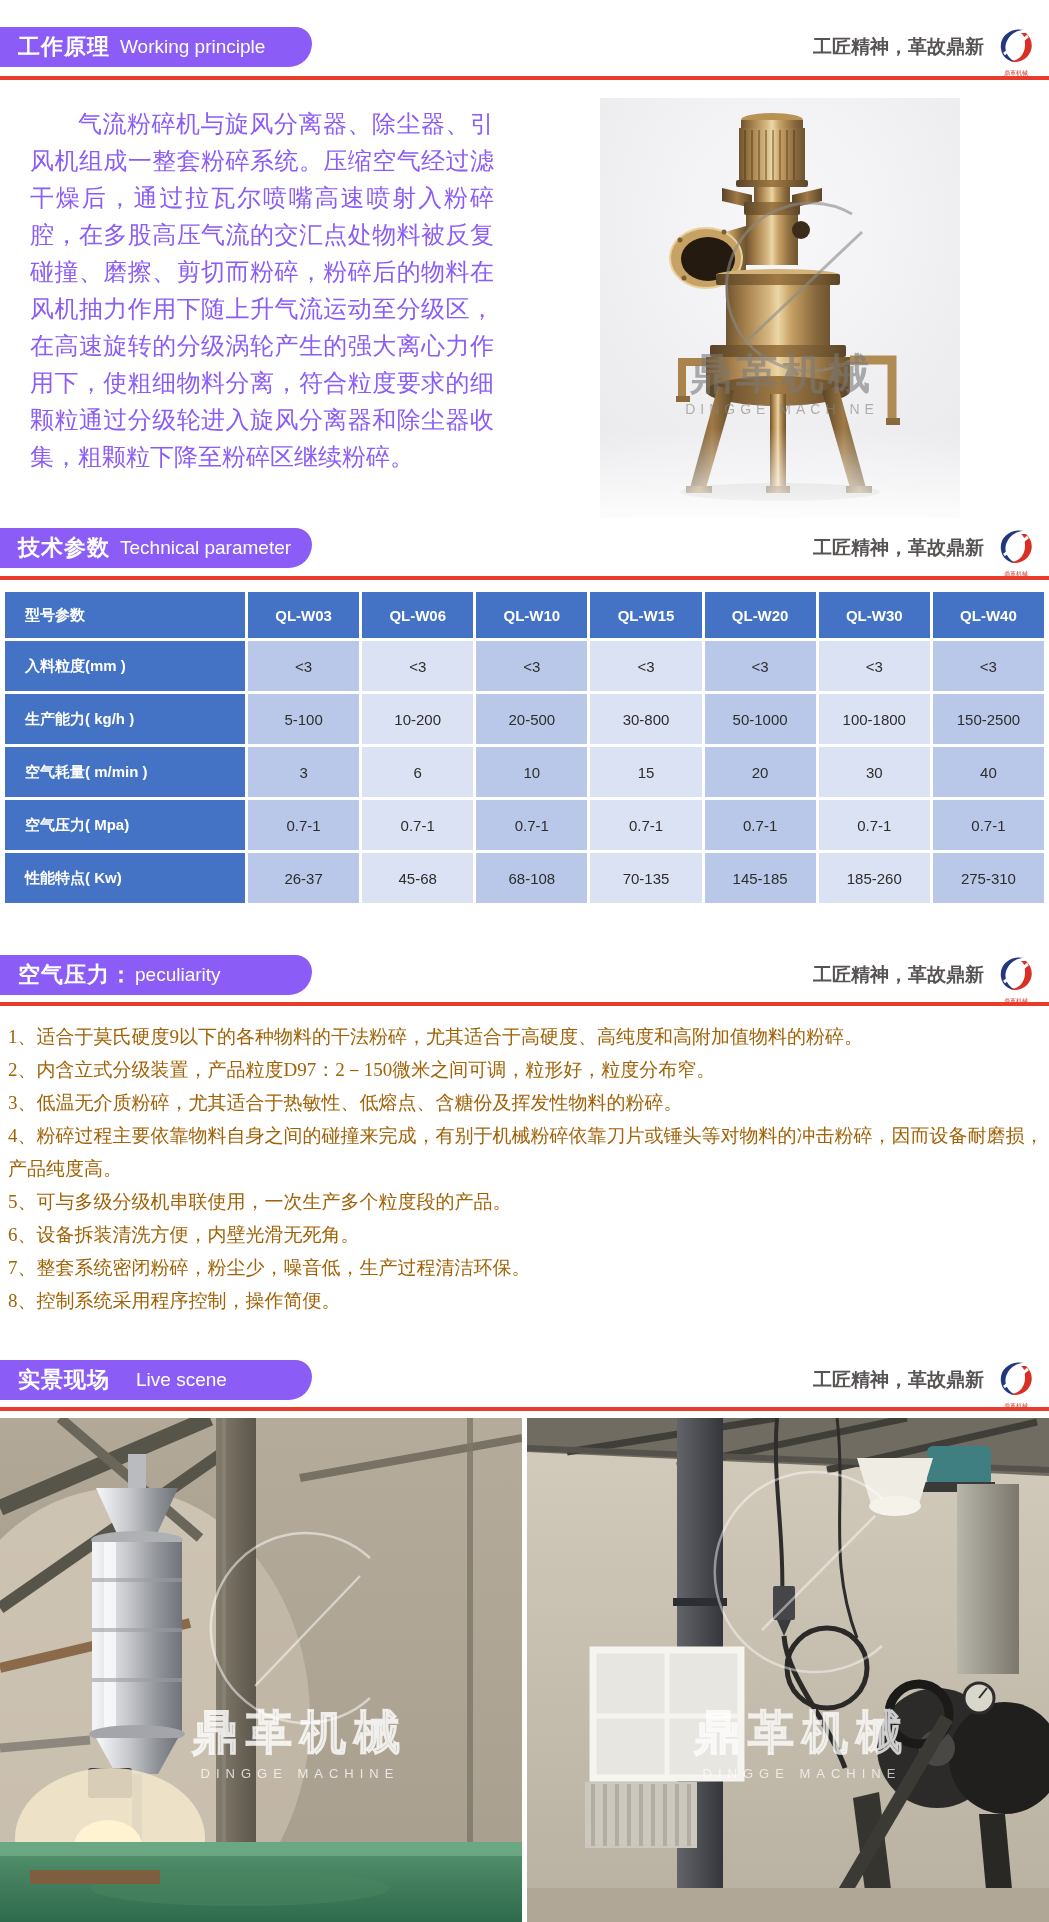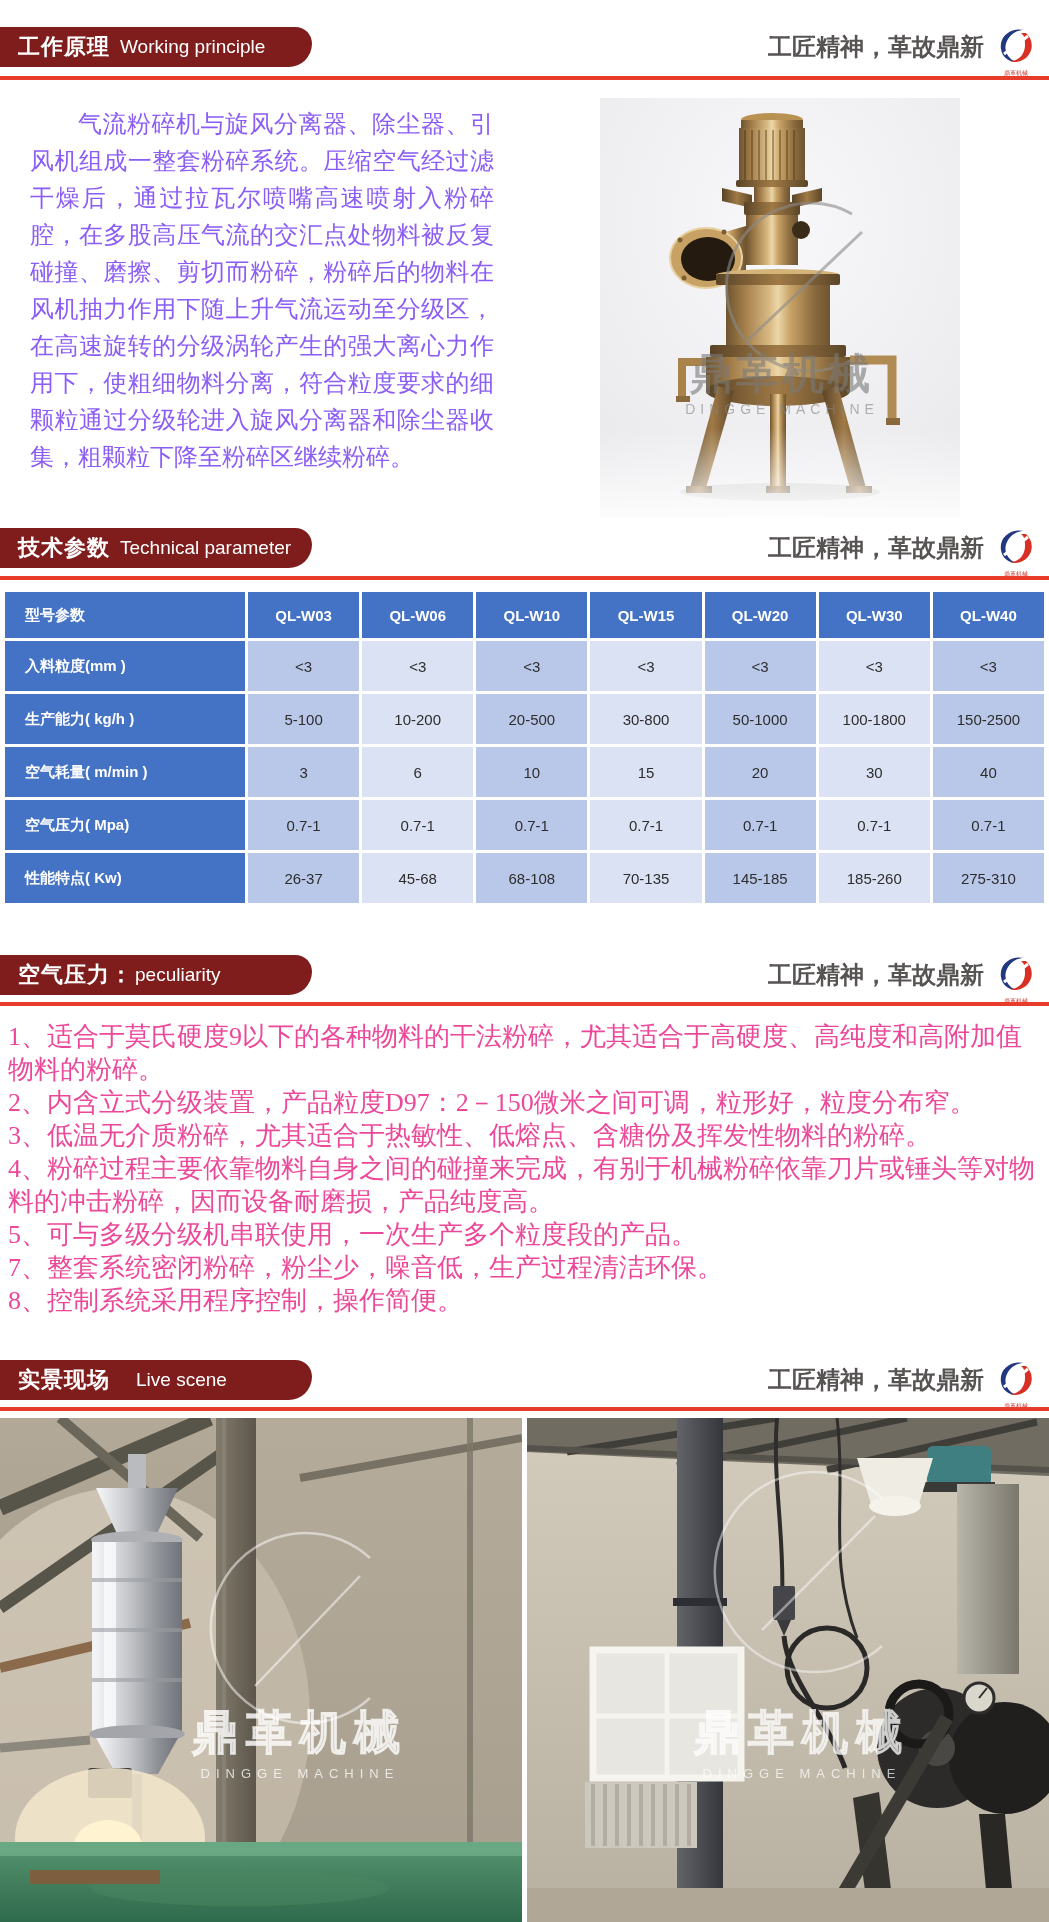--- a/index.html
+++ b/index.html
@@ -1,26 +1,26 @@
 <!DOCTYPE html>
 <html lang="zh"><head>
 <meta charset="utf-8">
 <style>
   html,body{margin:0;padding:0;background:#fff;}
   .page{position:relative;width:1049px;height:1922px;background:#fff;overflow:hidden;font-family:"Liberation Sans","DejaVu Sans",sans-serif;}
 
   
-  .ribbon{position:absolute;left:0;height:40px;width:312px;background:#7f1d1d;
+  .ribbon{position:absolute;left:0;height:40px;width:312px;background:#8b5cf6;
     border-radius:0 24px 34px 0;display:flex;align-items:center;padding-left:18px;
     box-sizing:border-box;color:#fff;}
   .rib-zh{font-size:22px;font-weight:700;letter-spacing:1px;white-space:nowrap;}
   .rib-en{font-size:19px;margin-left:10px;white-space:nowrap;}
   .rib-en.wide{margin-left:26px;}
   .brandline{position:absolute;display:flex;align-items:flex-start;gap:9px;}
-  .slogan{color:#565352;font-size:24px;font-weight:600;line-height:42px;white-space:nowrap;}
+  .slogan{color:#565352;font-size:19px;font-weight:600;line-height:42px;white-space:nowrap;}
   .logo{width:46px;text-align:center;}
   .logo-caption{font-size:6px;line-height:7px;color:#cf3226;letter-spacing:0;white-space:nowrap;}
   .redline{position:absolute;left:0;width:1049px;height:4px;background:#e73b2c;}
 
   
   .para{position:absolute;left:30px;top:106px;width:464px;
     font-family:"Liberation Serif","DejaVu Serif",serif;font-size:24px;line-height:37px;
     color:#8b5cf6;text-align:justify;text-indent:2em;}
   .prod{position:absolute;left:600px;top:98px;width:360px;height:420px;}
 
@@ -30,21 +30,21 @@
   .spec th,.spec td{text-align:center;vertical-align:middle;overflow:hidden;}
   .spec th{background:#4472c4;color:#fff;font-size:15px;font-weight:700;height:44px;}
   .spec td{background:#dbe2f3;color:#2d2d2d;font-size:15px;height:48px;}
   .spec td:nth-child(even){background:#b9c8e9;}
   .spec th.corner,.spec td.rowlabel{background:#4472c4;color:#fff;text-align:left;
     padding-left:20px;font-weight:700;}
   .spec col.labelcol{width:240px;}
 
   
   .features{position:absolute;left:8px;top:1020px;width:1036px;
-    font-family:"Liberation Serif","DejaVu Serif",serif;font-size:26px;line-height:33px;color:#ec4899;}
+    font-family:"Liberation Serif","DejaVu Serif",serif;font-size:19px;line-height:33px;color:#a16207;}
 
   
   .photos{position:absolute;left:0;top:1418px;width:1049px;height:504px;display:flex;gap:5px;}
   .photo{height:504px;overflow:hidden;position:relative;background:#9a9184;}
   .photo svg{display:block;}
 </style>
 </head>
 <body>
 
 <div class="page">
@@ -270,20 +270,21 @@
     </span>
   </div>
   <div class="redline" style="top:1002px"></div>
 
   <div class="features">
     <div class="feat">1、适合于莫氏硬度9以下的各种物料的干法粉碎，尤其适合于高硬度、高纯度和高附加值物料的粉碎。</div>
     <div class="feat">2、内含立式分级装置，产品粒度D97：2－150微米之间可调，粒形好，粒度分布窄。</div>
     <div class="feat">3、低温无介质粉碎，尤其适合于热敏性、低熔点、含糖份及挥发性物料的粉碎。</div>
     <div class="feat">4、粉碎过程主要依靠物料自身之间的碰撞来完成，有别于机械粉碎依靠刀片或锤头等对物料的冲击粉碎，因而设备耐磨损，产品纯度高。</div>
     <div class="feat">5、可与多级分级机串联使用，一次生产多个粒度段的产品。</div>
+    <div class="feat">6、设备拆装清洗方便，内壁光滑无死角。</div>
     <div class="feat">7、整套系统密闭粉碎，粉尘少，噪音低，生产过程清洁环保。</div>
     <div class="feat">8、控制系统采用程序控制，操作简便。</div>
   </div>
 
   <div class="ribbon" style="top:1360px">
     <span class="rib-zh">实景现场</span>
     <span class="rib-en wide">Live scene</span>
   </div>
   <div class="brandline" style="top:1359px;right:10px">
     <span class="slogan">工匠精神，革故鼎新</span>

